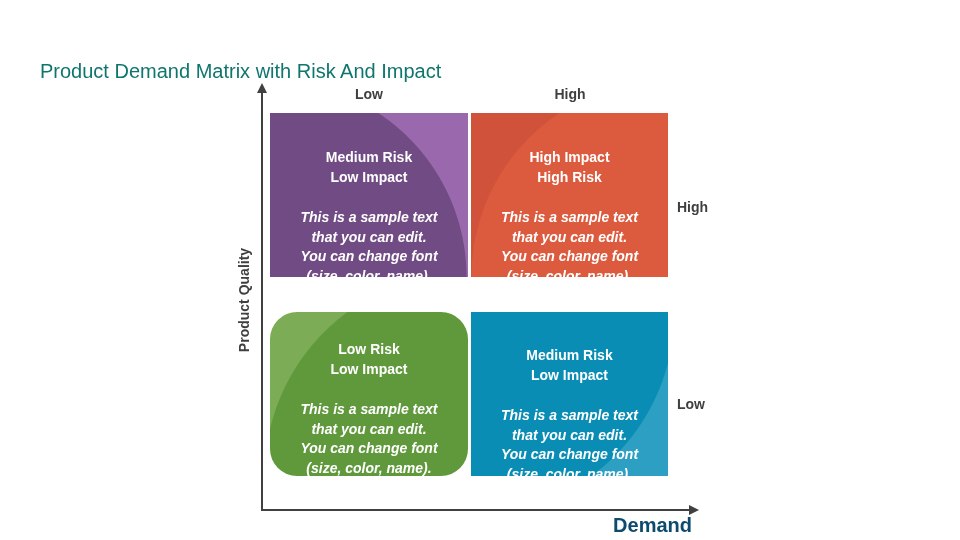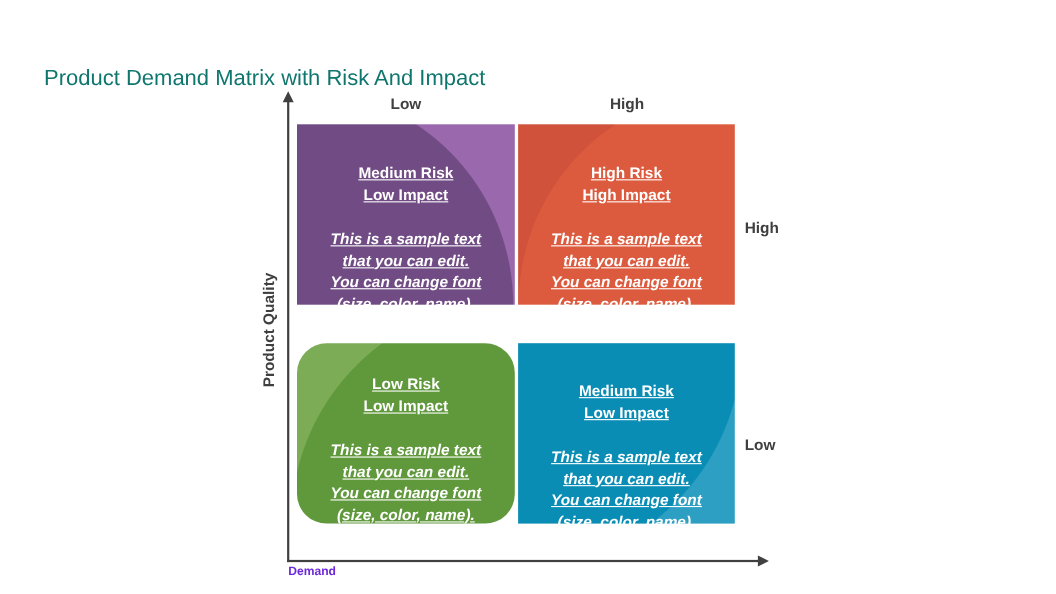--- a/index.html
+++ b/index.html
@@ -35,33 +35,32 @@
     font-size:14px;font-weight:700;color:#3f3f3f;
   }
   .col-label.left{left:270px;}
   .col-label.right{left:471px;}
   .row-label{
     position:absolute;left:677px;font-size:14px;font-weight:700;color:#3f3f3f;
   }
   .row-label.top{top:199px;}
   .row-label.bottom{top:396px;}
   .x-axis-label{
-    position:absolute;left:262px;top:514px;width:430px;text-align:left;
-    font-size:11px;font-weight:700;color:#6d28d9;
+    position:absolute;left:262px;top:514px;width:430px;text-align:right;
+    font-size:20px;font-weight:700;color:#0c4a6e;
   }
   .y-axis-label{
     position:absolute;left:116px;top:290px;width:260px;height:20px;
     text-align:center;font-size:14px;font-weight:700;color:#3f3f3f;
     transform:rotate(-90deg);
   }
   
   .quad{
     position:absolute;width:198px;height:164px;color:#ffffff;text-align:center;
     box-sizing:border-box;
-    text-decoration:underline;
   }
   .quad.tl{left:270px;top:113px;padding-top:34px;}
   .quad.tr{left:471px;top:113px;width:197px;padding-top:34px;}
   .quad.bl{left:270px;top:312px;padding-top:27px;border-radius:27px;}
   .quad.br{left:471px;top:312px;width:197px;padding-top:33px;}
   .quad .heading{font-size:14px;font-weight:700;line-height:20px;}
   .quad .body-text{
     margin-top:21px;font-size:14px;font-weight:700;font-style:italic;
     line-height:19.5px;white-space:pre-line;
   }
@@ -91,22 +90,22 @@
       <div>Low Impact</div>
     </div>
     <div class="body-text">This is a sample text
 that you can edit.
 You can change font
 (size, color, name).</div>
   </div>
 
   <div class="quad tr" style="background: radial-gradient(197px at 100% 100%, rgb(220, 91, 62) 0px, rgb(220, 91, 62) 196px, rgb(208, 82, 58) 197px);">
     <div class="heading">
+      <div>High Impact</div>
       <div>High Risk</div>
-      <div>High Impact</div>
     </div>
     <div class="body-text">This is a sample text
 that you can edit.
 You can change font
 (size, color, name).</div>
   </div>
 
   <div class="quad bl" style="background: radial-gradient(204px at 100% 100%, rgb(96, 152, 60) 0px, rgb(96, 152, 60) 203px, rgb(124, 172, 86) 204px);">
     <div class="heading">
       <div>Low Risk</div>

